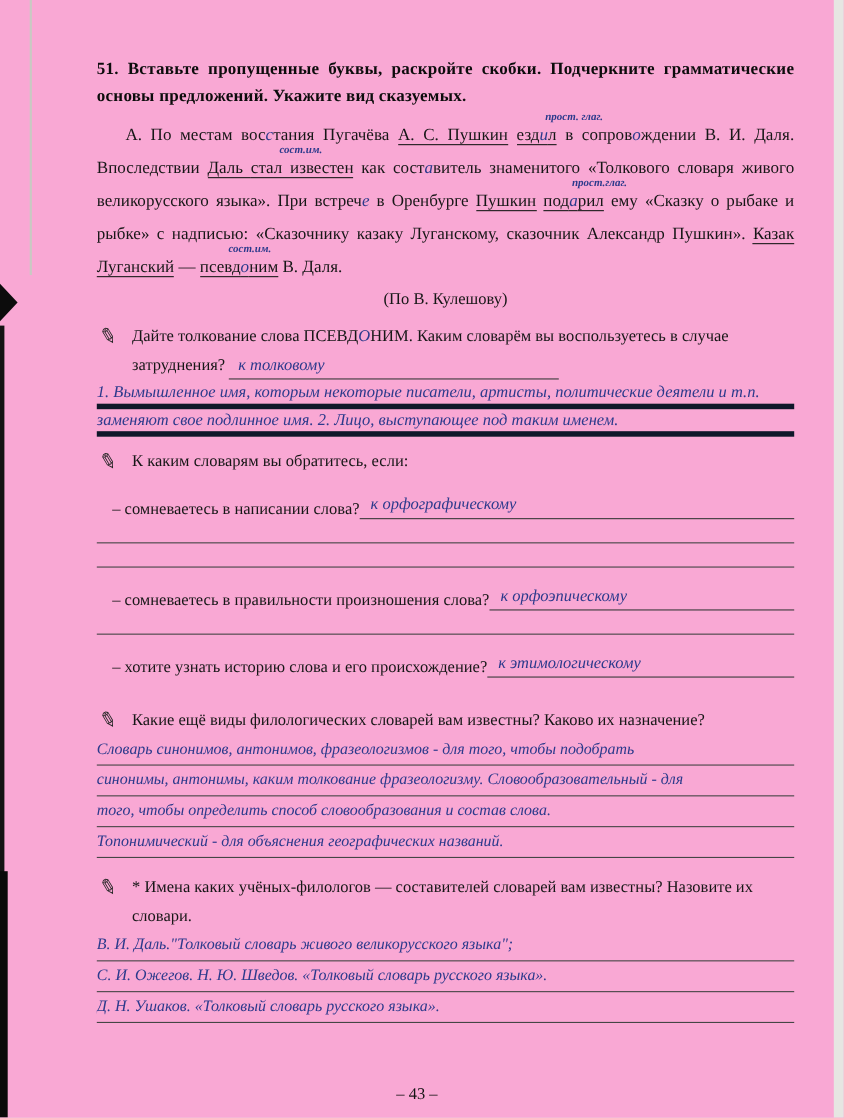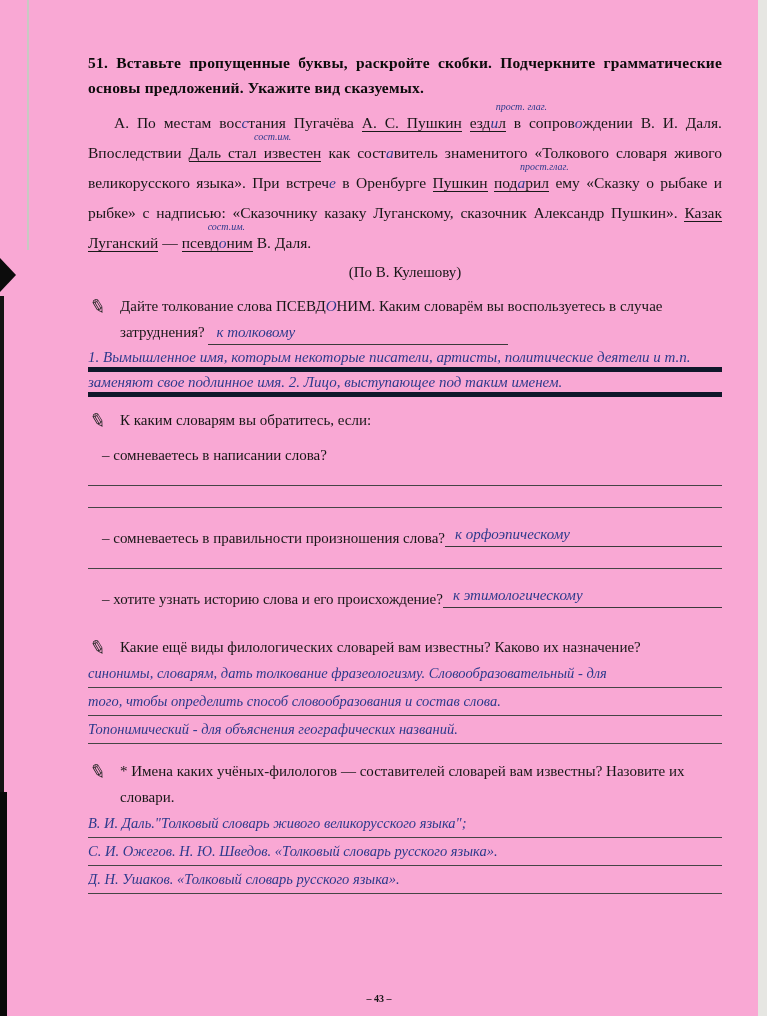--- a/index.html
+++ b/index.html
@@ -34,21 +34,21 @@
   .para {
     font-size:15.5px; line-height:30px; text-align:justify;
     margin-top:8px; text-indent:26px; color:#171717;
   }
   .u { border-bottom:1.5px solid #1a1a1a; }
   .hw { color:#2c3a8c; font-style:italic; }
   .noted { position:relative; }
   .note {
     position:absolute; left:0; top:-12px;
     font-size:10px; line-height:10px; color:#2c3a8c;
-    font-style:italic; white-space:nowrap; font-weight:normal;
+    font-style:italic; white-space:nowrap; font-weight:bold;
   }
   .attribution { text-align:center; font-size:15px; margin-top:6px; color:#171717; }
 
   .task { position:relative; padding-left:32px; font-size:15px; line-height:26px; color:#171717; }
   .t-def { margin-top:12px; }
   .pencil {
     position:absolute; left:2px; top:1px; font-size:19px; color:#262626;
     transform:rotate(14deg); font-style:normal;
   }
   .ansline {
@@ -69,21 +69,21 @@
   }
   .rule { border-bottom:1px solid #454545; height:22px; }
   .t-other { margin-top:26px; }
   .hwline {
     border-bottom:1px solid #454545; font-size:14.5px; line-height:27px;
     color:#2c3a8c; font-style:italic; white-space:nowrap; overflow:hidden;
   }
   .t-phil { margin-top:14px; }
   .pageno {
     position:absolute; left:0; right:0; bottom:12px; text-align:center;
-    font-size:10px; font-weight:bold; color:#141414;
+    font-size:15px; font-weight:normal; color:#141414;
   }
 </style>
 </head>
 <body>
 
 <div class="page">
 
   <div class="artifact art-topline"></div>
   <div class="artifact art-wedge"></div>
   <div class="artifact art-bar"></div>
@@ -108,41 +108,43 @@
       <div class="defline">заменяют свое подлинное имя. 2. Лицо, выступающее под таким именем.</div>
     </div>
 
     <div class="task t-intro">
       <span class="pencil">✎</span>
       <span>К каким словарям вы обратитесь, если:</span>
     </div>
 
     <div class="qrow">
       <span class="q">– сомневаетесь в написании слова?</span>
+      <span class="ans">к орфографическому</span>
     </div>
     <div class="rule"></div>
 
     <div class="rule"></div>
 
     <div class="qrow">
       <span class="q">– сомневаетесь в правильности произношения слова?</span>
       <span class="ans">к орфоэпическому</span>
     </div>
     <div class="rule"></div>
 
     <div class="qrow">
       <span class="q">– хотите узнать историю слова и его происхождение?</span>
       <span class="ans">к этимологическому</span>
     </div>
 
     <div class="task t-other">
       <span class="pencil">✎</span>
       <span>Какие ещё виды филологических словарей вам известны? Каково их назначение?</span>
     </div>
-    <div class="hwline">синонимы, словарям, дать толкование фразеологизму. Словообразовательный - для</div>
+    <div class="hwline">Словарь синонимов, антонимов, фразеологизмов - для того, чтобы подобрать</div>
+    <div class="hwline">синонимы, антонимы, каким толкование фразеологизму. Словообразовательный - для</div>
     <div class="hwline">того, чтобы определить способ словообразования и состав слова.</div>
     <div class="hwline">Топонимический - для объяснения географических названий.</div>
 
     <div class="task t-phil">
       <span class="pencil">✎</span>
       <span>* Имена каких учёных-филологов — составителей словарей вам известны? Назовите их словари.</span>
     </div>
     <div class="hwline">В. И. Даль."Толковый словарь живого великорусского языка";</div>
     <div class="hwline">С. И. Ожегов. Н. Ю. Шведов. «Толковый словарь русского языка».</div>
     <div class="hwline">Д. Н. Ушаков. «Толковый словарь русского языка».</div>

